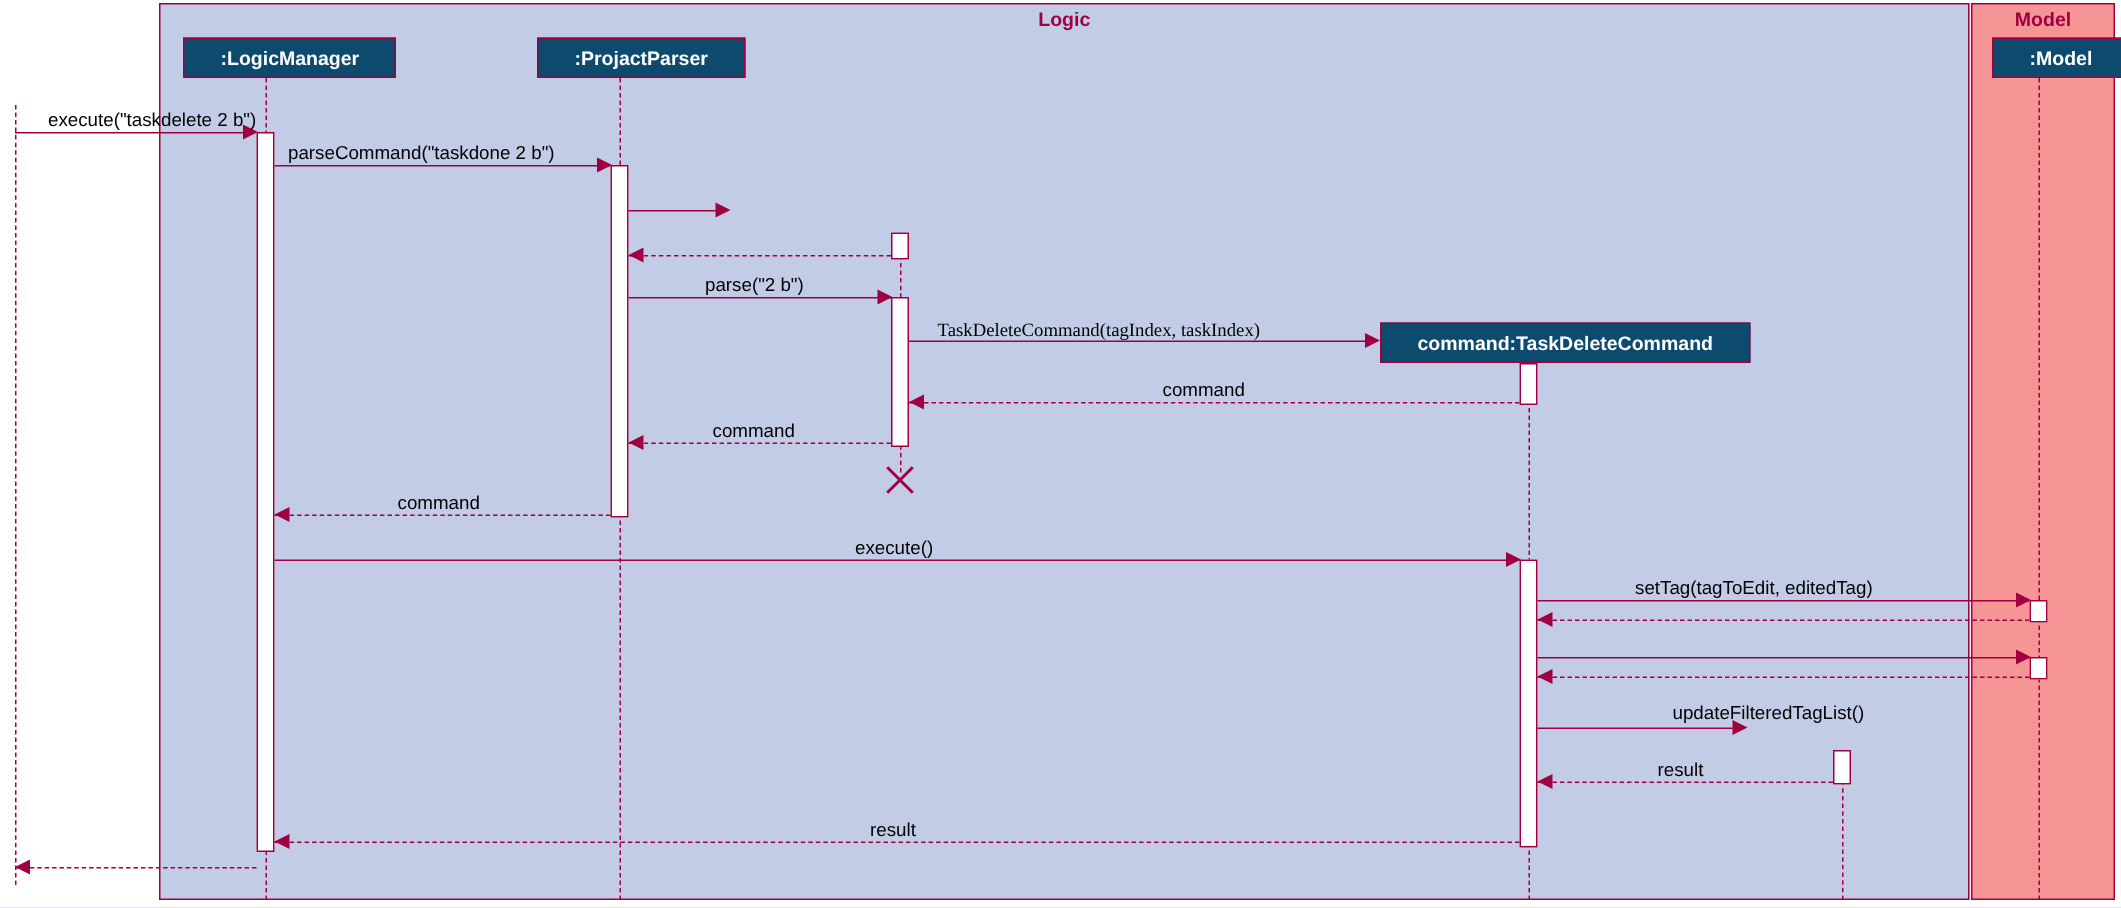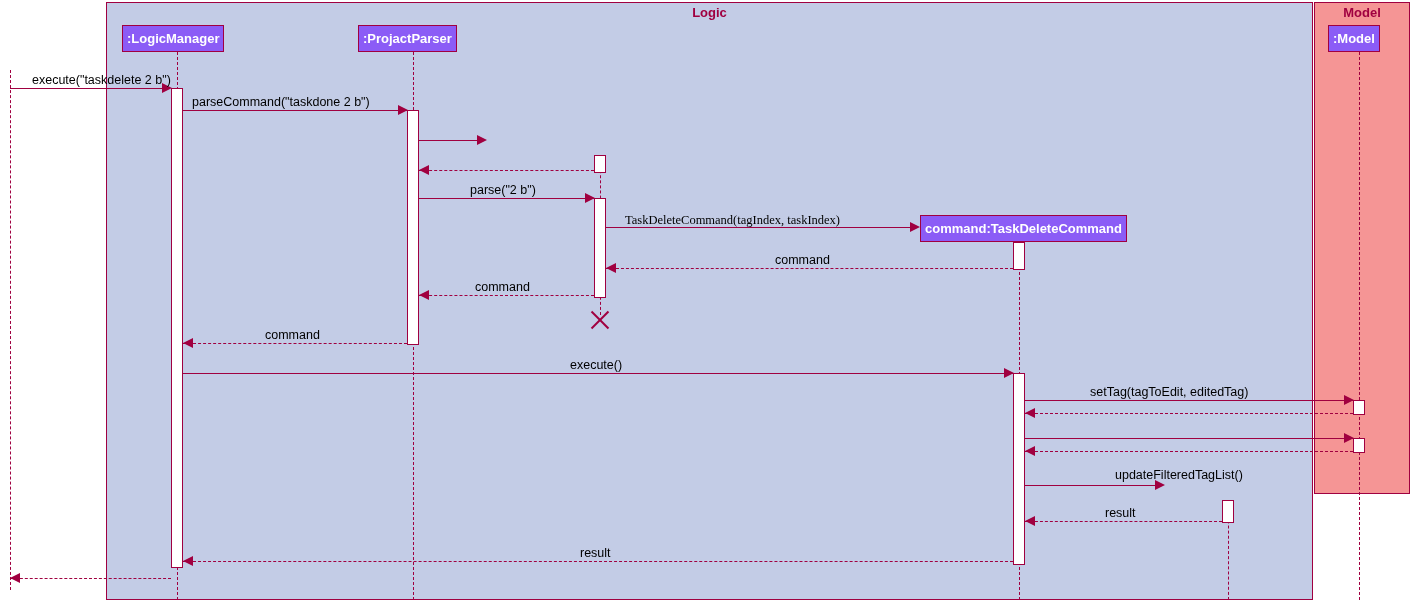--- a/index.html
+++ b/index.html
@@ -1,21 +1,21 @@
 <!DOCTYPE html>
 <html><head>
 <meta charset="utf-8">
 <style>
   * { margin: 0; padding: 0; box-sizing: border-box; }
   body { font-family: sans-serif; font-size: 13px; background: #fff; }
   .diagram { position: relative; width: 1414px; height: 605px; }
   .box-logic { position: absolute; left: 106px; top: 2px; width: 1207px; height: 598px; background: #c3cce6; border: 1px solid #a00040; }
-  .box-model { position: absolute; left: 1314px; top: 2px; width: 96px; height: 492px; background: #f59595; border: 1px solid #a00040; }
+  .box-model { position: absolute; left: 1314px; top: 2px; width: 96px; height: 598px; background: #f59595; border: 1px solid #a00040; }
   .box-title { position: absolute; top: 2px; left: 50%; transform: translateX(-50%); font-weight: bold; color: #a00040; z-index: 5; }
-  .participant { position: absolute; background: #8b5cf6; color: #fff; border: 1.5px solid #a00040; padding: 5px 4px; font-weight: bold; z-index: 10; white-space: nowrap; }
+  .participant { position: absolute; background: #0c4a6e; color: #fff; border: 1.5px solid #a00040; padding: 5px 24px; font-weight: bold; z-index: 10; white-space: nowrap; }
   .lifeline { position: absolute; width: 0; border-left: 1.5px dashed #a00040; z-index: 1; }
   .activation { position: absolute; width: 12px; background: #fff; border: 1.5px solid #a00040; z-index: 3; }
   .msg { position: absolute; color: #000; font-size: 12.5px; white-space: nowrap; z-index: 8; text-align: center; }
   .line-solid { position: absolute; height: 0; border-top: 1.5px solid #a00040; z-index: 4; }
   .line-dash { position: absolute; height: 0; border-top: 1.5px dashed #a00040; z-index: 4; }
   .arrow-r { position: absolute; width: 0; height: 0; border-top: 5px solid transparent; border-bottom: 5px solid transparent; border-left: 10px solid #a00040; z-index: 6; }
   .arrow-l { position: absolute; width: 0; height: 0; border-top: 5px solid transparent; border-bottom: 5px solid transparent; border-right: 10px solid #a00040; z-index: 6; }
   .destroy { position: absolute; width: 20px; height: 20px; z-index: 7; }
   .destroy::before, .destroy::after { content: ""; position: absolute; left: 9px; top: -2px; width: 2px; height: 24px; background: #a00040; }
   .destroy::before { transform: rotate(45deg); }

